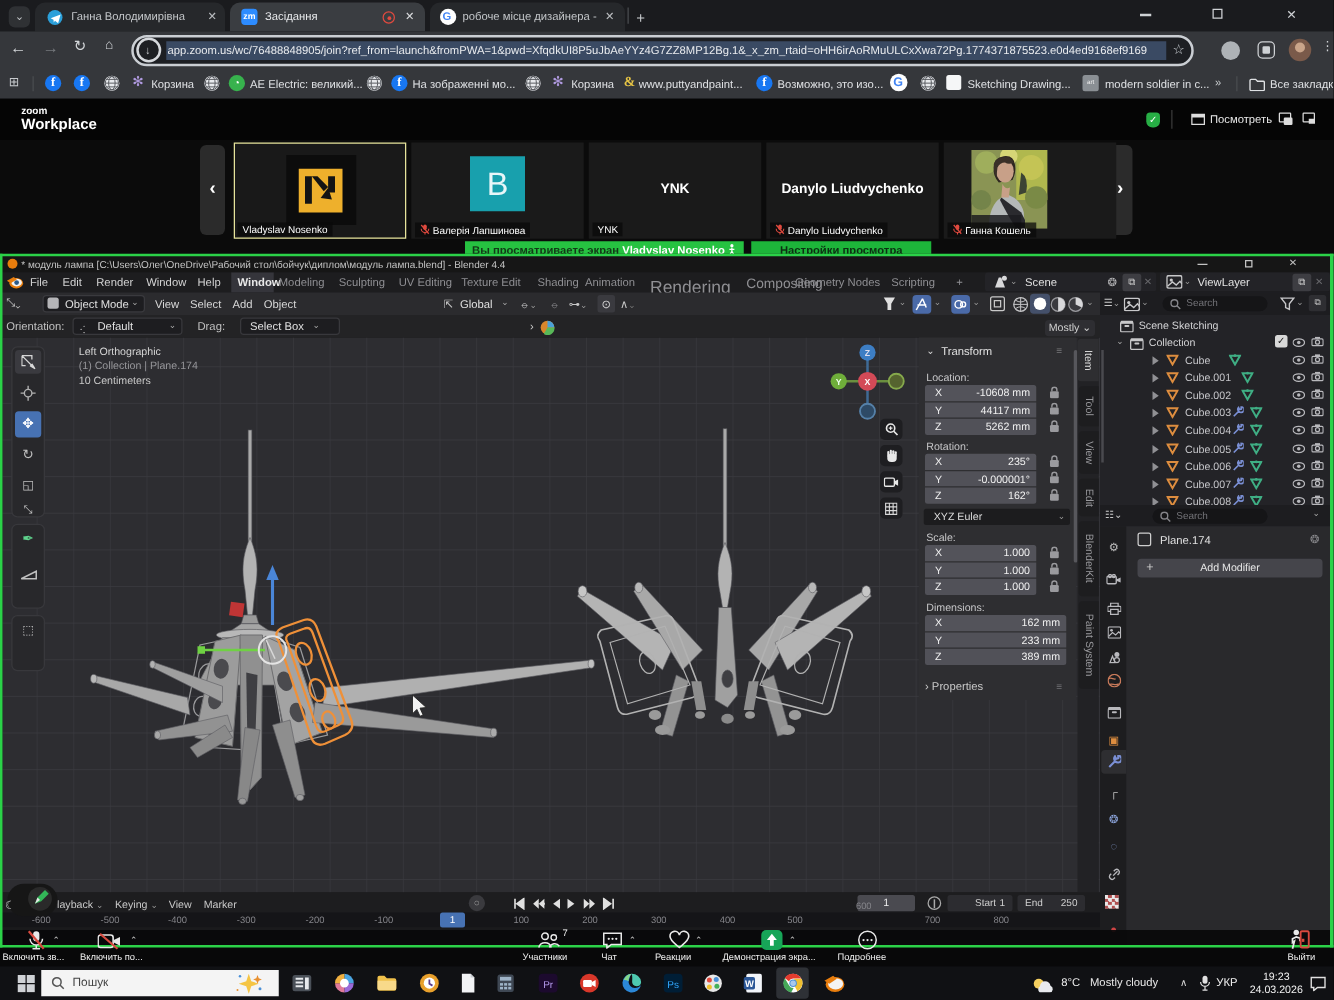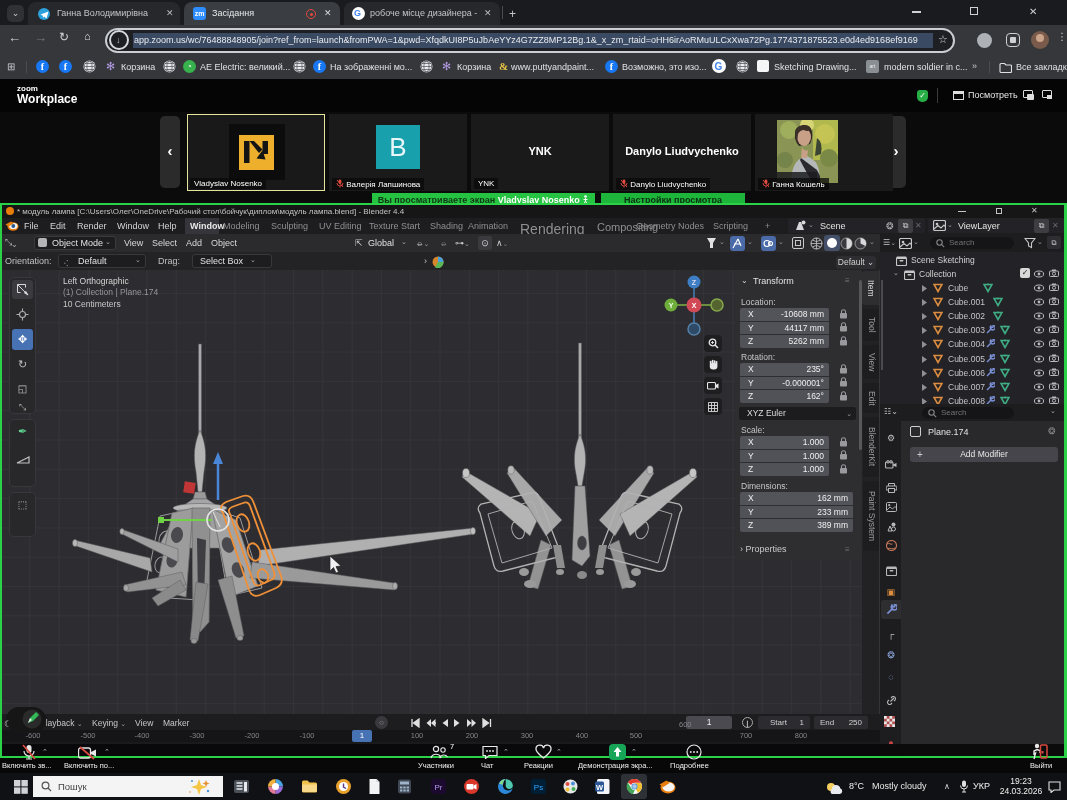--- a/index.html
+++ b/index.html
@@ -220,21 +220,21 @@
 <div class="a" style="left:24px;top:221px;color:#d3d3d3;font-size:9px">File</div>
 <div class="a" style="left:50px;top:221px;color:#d3d3d3;font-size:9px">Edit</div>
 <div class="a" style="left:77px;top:221px;color:#d3d3d3;font-size:9px">Render</div>
 <div class="a" style="left:117px;top:221px;color:#d3d3d3;font-size:9px">Window</div>
 <div class="a" style="left:158px;top:221px;color:#d3d3d3;font-size:9px">Help</div>
 <div class="a" style="left:185px;top:218px;width:34px;height:16px;background:#35353b"></div>
 <div class="a" style="left:190px;top:221px;color:#e8e8e8;font-size:9px;font-weight:bold">Window</div>
 <div class="a" style="left:223px;top:221px;color:#8f8f93;font-size:9px">Modeling</div>
 <div class="a" style="left:271px;top:221px;color:#8f8f93;font-size:9px">Sculpting</div>
 <div class="a" style="left:319px;top:221px;color:#8f8f93;font-size:9px">UV Editing</div>
-<div class="a" style="left:369px;top:221px;color:#8f8f93;font-size:9px">Texture Start</div>
+<div class="a" style="left:369px;top:221px;color:#8f8f93;font-size:9px">Texture Edit</div>
 <div class="a" style="left:430px;top:221px;color:#8f8f93;font-size:9px">Shading</div>
 <div class="a" style="left:468px;top:221px;color:#8f8f93;font-size:9px">Animation</div>
 <div class="a" style="left:520px;top:221px;color:#8f8f93;font-size:14px">Rendering</div>
 <div class="a" style="left:597px;top:221px;color:#8f8f93;font-size:11px">Compositing</div>
 <div class="a" style="left:636px;top:221px;color:#8f8f93;font-size:9px">Geometry Nodes</div>
 <div class="a" style="left:713px;top:221px;color:#8f8f93;font-size:9px">Scripting</div>
 <div class="a" style="left:765px;top:221px;color:#8f8f93;font-size:9px">+</div>
 
 <div class="a" style="left:788px;top:218px;width:137px;height:15px;background:#232327;border-radius:2px"></div>
 <svg class="a" style="left:794px;top:220px" width="13" height="11" viewBox="0 0 13 11">
@@ -496,21 +496,21 @@
 <div class="a" style="left:704px;top:377px;width:18px;height:17px;background:#1e1e21;border-radius:4px"></div>
 <svg class="a" style="left:707px;top:381px" width="12" height="9" viewBox="0 0 12 9">
     <rect x="0.5" y="1.5" width="8" height="6.5" rx="1" fill="none" stroke="#e8e8e8" stroke-width="1.1"></rect>
     <path d="M8.5 4 L11.5 2.5 V7.5 L8.5 6 Z" fill="#e8e8e8"></path>
   </svg>
 <div class="a" style="left:704px;top:398px;width:18px;height:17px;background:#1e1e21;border-radius:4px"></div>
 <svg class="a" style="left:708px;top:402px" width="10" height="10" viewBox="0 0 10 10">
     <path d="M0.5 0.5 h9 v9 h-9 Z M0.5 3.5 h9 M0.5 6.5 h9 M3.5 0.5 v9 M6.5 0.5 v9" stroke="#d8d8d8" stroke-width="0.9" fill="none"></path>
   </svg>
 
-<div class="a" style="left:836px;top:256px;width:40px;height:13px;background:#2e2e32;border-radius:3px;color:#d0d0d0;font-size:8.5px;text-align:center;line-height:13px">Default ⌄</div>
+<div class="a" style="left:836px;top:256px;width:40px;height:13px;background:#2e2e32;border-radius:3px;color:#d0d0d0;font-size:8.5px;text-align:center;line-height:13px">Mostly ⌄</div>
 
 <div class="a" style="left:735px;top:270px;width:126px;height:290px;background:#2e2e31;border-radius:0 0 0 3px"></div>
 <div class="a" style="left:741px;top:276px;color:#d8d8d8;font-size:8px">⌄</div>
 <div class="a" style="left:753px;top:276px;color:#e2e2e2;font-size:9px">Transform</div>
 <div class="a" style="left:845px;top:276px;color:#77777a;font-size:8px">≡</div>
 <div class="a" style="left:741px;top:297px;color:#c6c6c8;font-size:8.5px">Location:</div>
 <div class="a" style="left:740px;top:308px;width:89px;height:12.5px;background:#53535a;border-radius:2px 2px 0 0;color:#f0f0f0;font-size:8.5px;line-height:12.5px"><span style="margin-left:8px">X</span><span style="float:right;margin-right:5px">-10608 mm</span></div>
 <div class="a" style="left:740px;top:321.5px;width:89px;height:12.5px;background:#515158;color:#f0f0f0;font-size:8.5px;line-height:12.5px"><span style="margin-left:8px">Y</span><span style="float:right;margin-right:5px">44117 mm</span></div>
 <div class="a" style="left:740px;top:335px;width:89px;height:12.5px;background:#515158;border-radius:0 0 2px 2px;color:#f0f0f0;font-size:8.5px;line-height:12.5px"><span style="margin-left:8px">Z</span><span style="float:right;margin-right:5px">5262 mm</span></div>
 <svg class="a" style="left:839px;top:309px" width="9" height="10" viewBox="0 0 9 10">
@@ -885,21 +885,21 @@
     <path d="M2 1 L7.5 5 L2 9 Z" fill="#e0e0e0"></path>
   </svg>
 <svg class="a" style="left:466px;top:718px" width="11" height="10" viewBox="0 0 11 10">
     <path d="M1 1 L5.5 5 L1 9 Z M5.5 1 L10 5 L5.5 9 Z" fill="#e0e0e0"></path>
   </svg>
 <svg class="a" style="left:481px;top:718px" width="11" height="10" viewBox="0 0 11 10">
     <path d="M9.5 1 v8 M2 1 L7.5 5 L2 9 Z" stroke="#e0e0e0" stroke-width="1.3" fill="#e0e0e0"></path>
   </svg>
 <div class="a" style="left:686px;top:716px;width:46px;height:13px;background:#4a4a50;border-radius:2px;color:#f0f0f0;font-size:8.5px;text-align:center;line-height:13px">1</div>
 <div class="a" style="left:742px;top:717px;width:11px;height:11px;border:1px solid #aaa;border-radius:50%;color:#aaa;font-size:7px;text-align:center;line-height:11px">❙</div>
-<div class="a" style="left:758px;top:716px;width:52px;height:13px;background:#2c2c30;border-radius:2px;color:#d0d0d0;font-size:8px;line-height:13px"><span style="margin-left:12px">Start</span><span style="float:right;margin-right:6px">1</span></div>
+<div class="a" style="left:758px;top:716px;width:52px;height:13px;background:#2c2c30;border-radius:2px;color:#d0d0d0;font-size:8px;line-height:13px"><span style="margin-left:22px">Start</span><span style="float:right;margin-right:6px">1</span></div>
 <div class="a" style="left:814px;top:716px;width:54px;height:13px;background:#2c2c30;border-radius:2px;color:#d0d0d0;font-size:8px;line-height:13px"><span style="margin-left:6px">End</span><span style="float:right;margin-right:6px">250</span></div>
 <div class="a" style="left:352px;top:730px;width:20px;height:12px;background:#4772b3;border-radius:2px;color:#fff;font-size:8px;text-align:center;line-height:12px">1</div>
 <div class="a" style="left:884px;top:716px;width:11px;height:11px;background:repeating-conic-gradient(#b05050 0 25%,#e8e8e8 0 50%) 0 0/5.5px 5.5px"></div>
 <div class="a" style="left:6px;top:707px;width:40px;height:26px;background:#161616;border-radius:13px"></div>
 <svg class="a" style="left:22px;top:709px" width="20" height="20" viewBox="0 0 20 20">
     <circle cx="10" cy="10" r="9.5" fill="#2a2a2a"></circle>
     <path d="M6 14 L8 9 L14 3 L17 6 L11 12 L6 14 Z" fill="#33b858"></path>
     <path d="M6 14 L8 9 L10 11 Z" fill="#e8e8e8"></path>
   </svg>
 <div class="a" style="left:4px;top:719px;color:#ddd;font-size:9px">☾</div>
@@ -1089,15 +1089,15 @@
 <div class="a" style="left:76px;top:731px;width:24px;text-align:center;color:#85858a;font-size:7.5px">-500</div>
 <div class="a" style="left:130px;top:731px;width:24px;text-align:center;color:#85858a;font-size:7.5px">-400</div>
 <div class="a" style="left:185px;top:731px;width:24px;text-align:center;color:#85858a;font-size:7.5px">-300</div>
 <div class="a" style="left:240px;top:731px;width:24px;text-align:center;color:#85858a;font-size:7.5px">-200</div>
 <div class="a" style="left:295px;top:731px;width:24px;text-align:center;color:#85858a;font-size:7.5px">-100</div>
 <div class="a" style="left:405px;top:731px;width:24px;text-align:center;color:#85858a;font-size:7.5px">100</div>
 <div class="a" style="left:460px;top:731px;width:24px;text-align:center;color:#85858a;font-size:7.5px">200</div>
 <div class="a" style="left:515px;top:731px;width:24px;text-align:center;color:#85858a;font-size:7.5px">300</div>
 <div class="a" style="left:570px;top:731px;width:24px;text-align:center;color:#85858a;font-size:7.5px">400</div>
 <div class="a" style="left:624px;top:731px;width:24px;text-align:center;color:#85858a;font-size:7.5px">500</div>
-<div class="a" style="left:679px;top:720px;width:24px;text-align:left;color:#85858a;font-size:7.5px">600</div>
+<div class="a" style="left:679px;top:720px;width:24px;text-align:center;color:#85858a;font-size:7.5px">600</div>
 <div class="a" style="left:734px;top:731px;width:24px;text-align:center;color:#85858a;font-size:7.5px">700</div>
 <div class="a" style="left:789px;top:731px;width:24px;text-align:center;color:#85858a;font-size:7.5px">800</div>
 
 </body></html>

